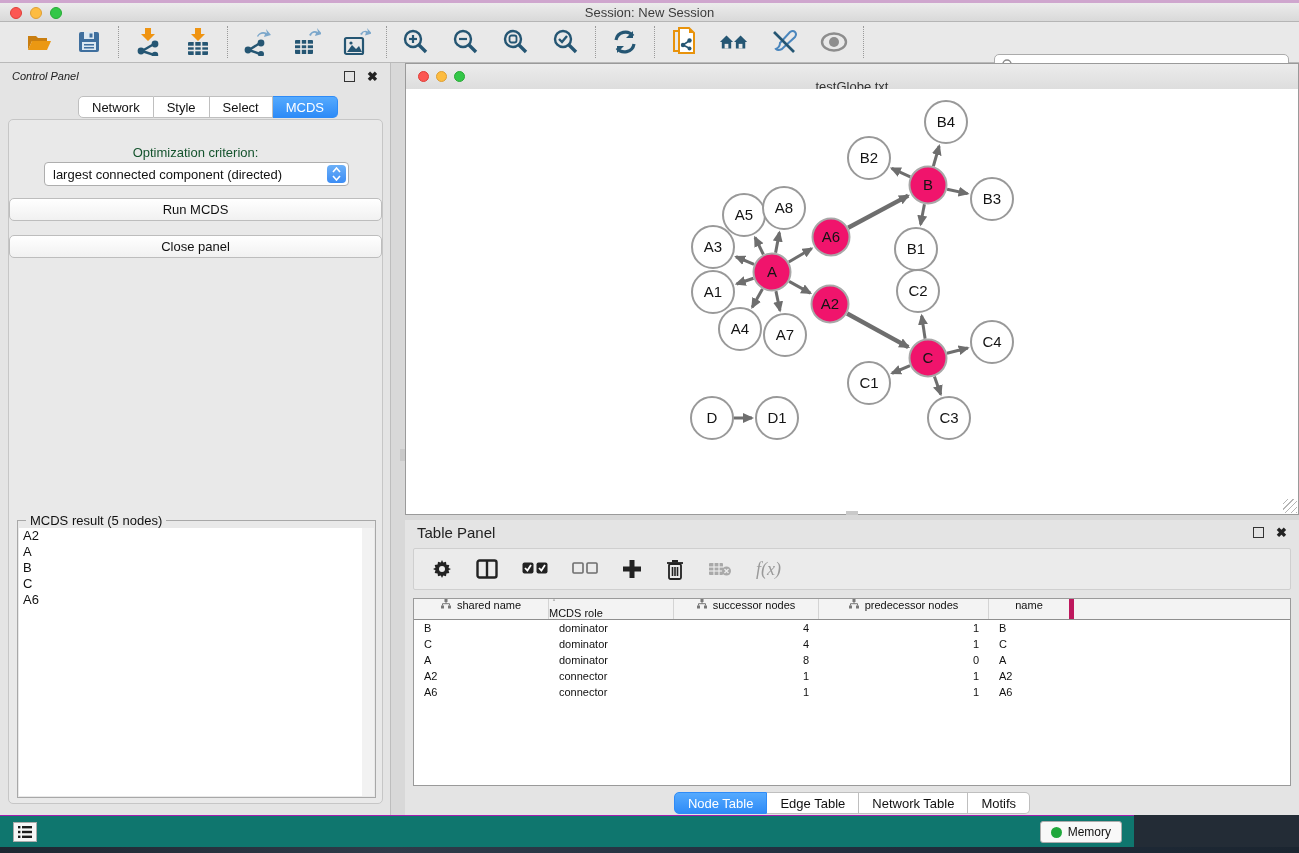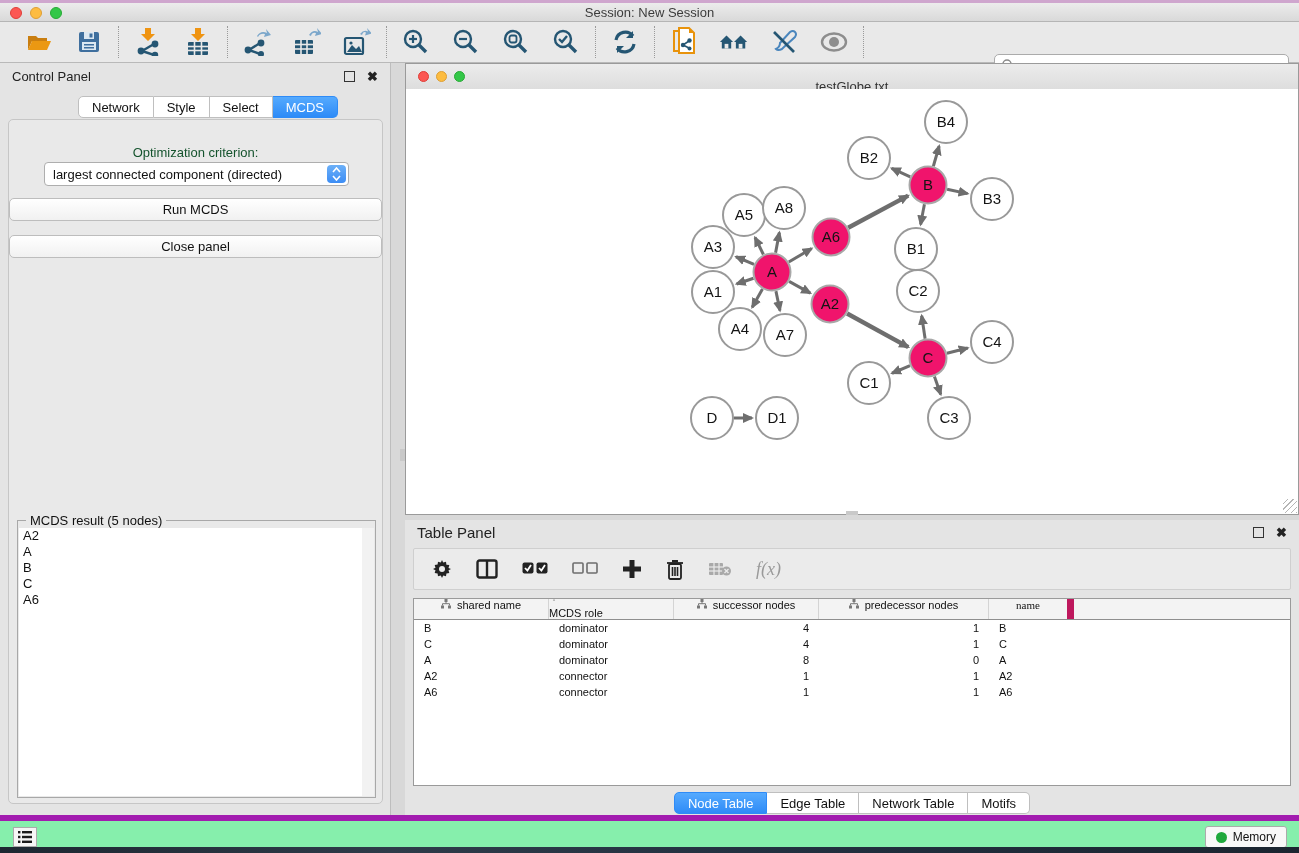--- a/index.html
+++ b/index.html
@@ -30,21 +30,21 @@
     display:flex; align-items:center; padding-left:6px; }
   #search-box input { border:none; outline:none; flex:1; font-size:12px; height:18px;
     font-family:"Liberation Sans",sans-serif; background:transparent; }
 
   
   #main-bg { left:0; top:63px; width:1299px; height:752px; background:#d8d8d8; }
   #control-panel { left:0; top:63px; width:391px; height:752px; background:#e4e4e4;
     border-right:1px solid #bdbdbd; }
   #cp-header { position:absolute; left:0; top:0; width:100%; height:26px;
     display:flex; align-items:center; padding:0 12px; }
-  #cp-header .panel-title { font-size:13px; color:#222; flex:1; }
+  #cp-header .panel-title { font-size:11px; color:#222; flex:1;font-style:italic; }
   .panel-float { width:11px; height:11px; border:1.5px solid #333; margin-right:12px; }
   .panel-close { font-size:13px; font-weight:bold; color:#222; line-height:11px; }
   #cp-tabs { position:absolute; left:78px; top:33px; display:flex; }
   .seg-tab { height:22px; padding:0 13px; background:#fff; border:1px solid #bfbfbf;
     border-left:none; font-size:13px; color:#111; display:flex; align-items:center; }
   .seg-tab:first-child { border-left:1px solid #bfbfbf; border-radius:5px 0 0 5px; }
   .seg-tab:last-child { border-radius:0 5px 5px 0; }
   .seg-tab.active { background:linear-gradient(#55aafe,#2e8bf7); border-color:#2e8bf7; color:#fff; }
   #cp-content { position:absolute; left:8px; top:56px; width:375px; height:685px;
     background:#e9e9e9; border:1px solid #c6c6c6; border-radius:5px; }
@@ -92,30 +92,30 @@
     background:#ebebeb; border:1px solid #cfcfcf; border-radius:2px;
     display:flex; align-items:center; gap:24px; padding-left:18px; }
   .fx-label { font-size:18px; color:#9a9a9a; font-family:"Liberation Serif",serif; font-style:italic; }
   #data-table { position:absolute; left:8px; top:78px; width:878px; height:188px;
     background:#fff; border:1px solid #9a9a9a; overflow:hidden; }
   #thead { display:flex; height:21px; background:#f3f3f3; border-bottom:1px solid #8e8e8e; }
   .th { display:flex; align-items:flex-start; justify-content:center; gap:6px;
     font-size:11px; color:#111; border-right:1px solid #d4d4d4; }
   .th:nth-child(1){width:135px;} .th:nth-child(2){width:125px;flex-direction:column;}
   .th:nth-child(3){width:145px;} .th:nth-child(4){width:170px;}
-  .th:nth-child(5){width:85px; border-right:7px solid #be185d;font-family:Liberation Serif, serif;}
+  .th:nth-child(5){width:85px; border-right:5px solid #be185d;}
   .tr { display:flex; height:16px; align-items:center; }
   .td { font-size:11px; color:#111; padding:0 10px; }
   .td.c0{width:135px;} .td.c1{width:125px;}
   .td.c2{width:145px; text-align:right;} .td.c3{width:170px; text-align:right;}
   .td.c4{width:85px;}
   #tp-tabs { position:absolute; left:0; top:272px; width:100%; display:flex; justify-content:center; }
   
-  #statusbar { left:0; top:815px; width:1299px; height:32px; background:#86efac;
-    border-top:6px solid #a21caf; }
+  #statusbar { left:0; top:815px; width:1134px; height:32px; background:#0f766e;
+    border-top:1px solid #a21caf; }
   #list-btn { position:absolute; left:13px; top:6px; width:24px; height:20px;
     background:#f6f6f6; border:1px solid #ababab; display:flex; align-items:center; justify-content:center; }
   #memory-btn { position:absolute; right:12px; top:5px; height:22px; padding:0 10px;
     background:#f8f8f8; border:1px solid #ababab; border-radius:3px;
     display:flex; align-items:center; gap:6px; font-size:12px; color:#111; }
   #memory-dot { width:11px; height:11px; border-radius:50%; background:#1fa83c; }
   #wallpaper-bottom { left:0; top:847px; width:1299px; height:6px;
     background:linear-gradient(90deg,#1d2731,#2e3b49 30%,#223040 60%,#1b2530); }
 </style>
 </head>

